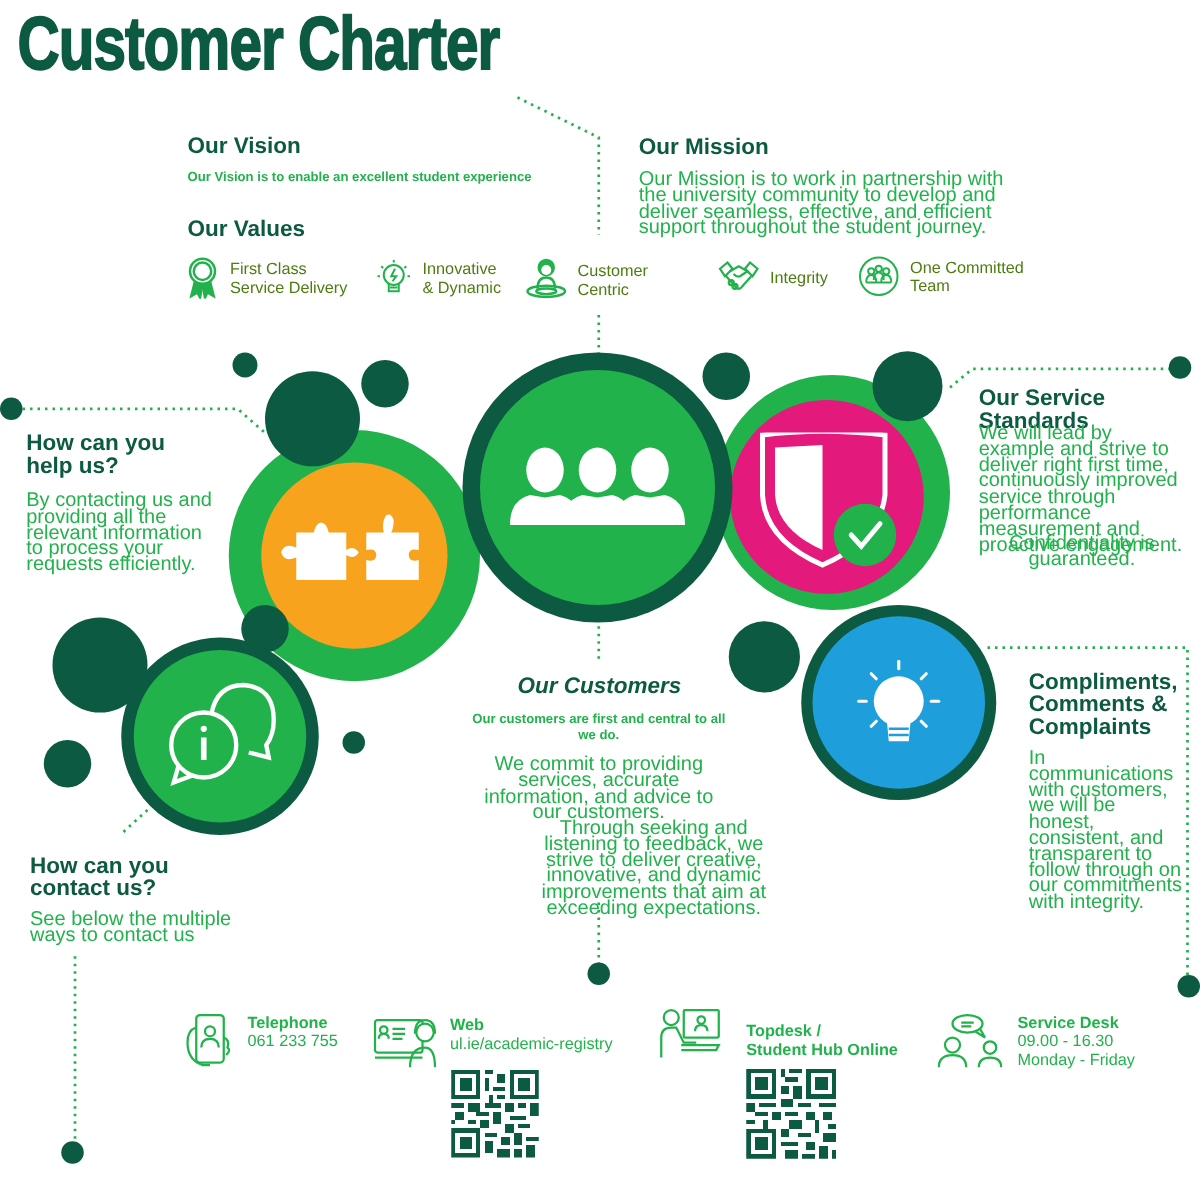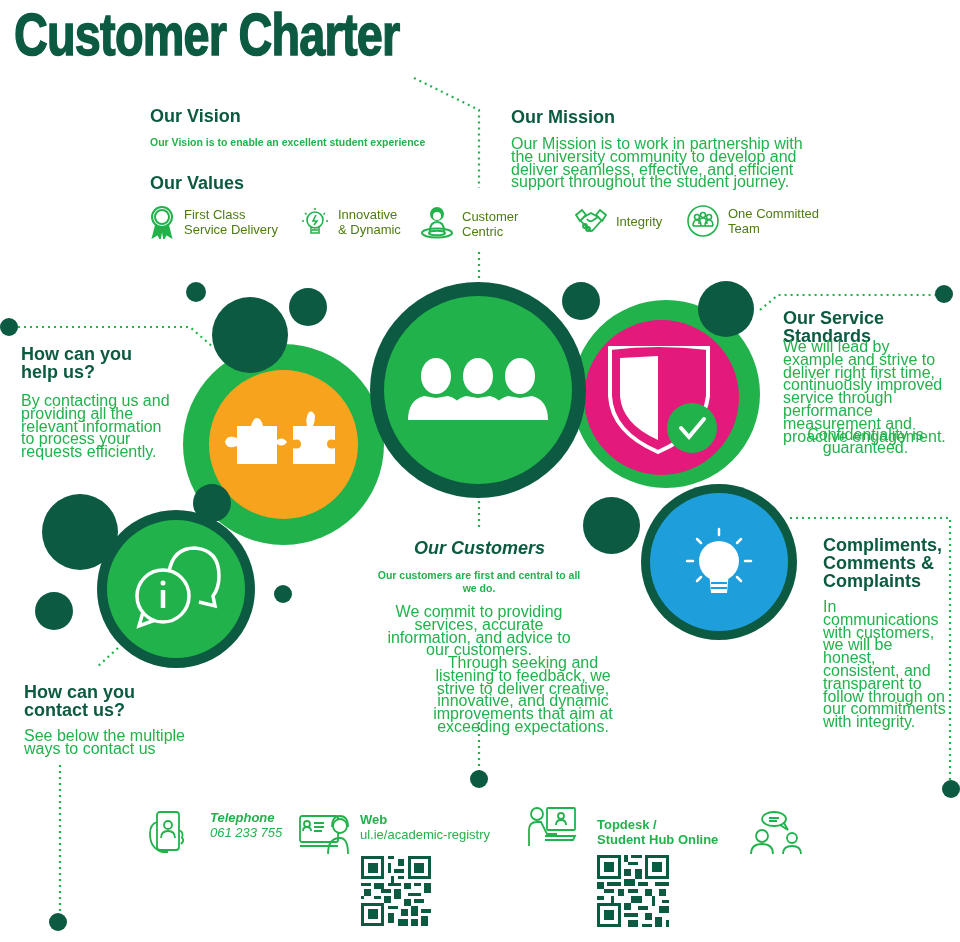--- a/index.html
+++ b/index.html
@@ -233,21 +233,21 @@
 <div class="abs bold-green" style="left:370px;top:569px;width:218px;text-align:center;" data-name="customers-lead">Our customers are first and central to all we do.</div>
 <div class="abs body" style="left:375px;top:606px;width:208px;text-align:center;" data-name="customers-p1">We commit to providing services, accurate information, and advice to our customers.</div>
 <div class="abs body" style="left:375px;top:657px;width:208px;text-align:center;margin-left:44px;" data-name="customers-p2">Through seeking and listening to feedback, we strive to deliver creative, innovative, and dynamic improvements that aim at exceeding expectations.</div>
 
 <div class="abs h" style="left:823px;top:536px;width:125px;" data-name="feedback-heading">Compliments, Comments &amp; Complaints</div>
 <div class="abs body" style="left:823px;top:601px;width:125px;" data-name="feedback-text">In communications with customers, we will be honest, consistent, and transparent to follow through on our commitments with integrity.</div>
 
 <div class="abs h" style="left:24px;top:683px;width:130px;" data-name="contact-us-heading">How can you contact us?</div>
 <div class="abs body" style="left:24px;top:730px;width:170px;" data-name="contact-us-text">See below the multiple ways to contact us</div>
 
-<div class="abs" style="left:148px;top:810px;display:flex;gap:22px;align-items:flex-start;font-style:italic;" data-name="contact-telephone">
+<div class="abs" style="left:148px;top:810px;display:flex;gap:10px;align-items:flex-start;" data-name="contact-telephone">
   <span data-name="phone-person-icon">
     <svg width="40" height="44" viewBox="0 0 40 44" fill="none" stroke="#22b24c" stroke-width="1.8">
       <rect x="9" y="2" width="22" height="38" rx="3"></rect>
       <circle cx="20" cy="15" r="4"></circle>
         <path d="M13 28 Q13 21 20 21 Q27 21 27 28"></path>
       <path d="M9 12 Q2 14 2 24 Q2 38 14 42 L20 42"></path>
       <path d="M31 20 Q36 22 34 28 Q37 30 33 34"></path>
     </svg>
   </span>
   <div class="contact-label">
@@ -315,18 +315,23 @@
     <svg width="52" height="44" viewBox="0 0 52 44" fill="none" stroke="#22b24c" stroke-width="1.8">
       <ellipse cx="24" cy="9" rx="12" ry="7"></ellipse>
         <path d="M19 8 L29 8 M19 11 L27 11"></path>
       <path d="M30 15 L38 20 L34 13"></path>
       <circle cx="12" cy="26" r="6"></circle>
         <path d="M1 44 Q1 34 12 34 Q23 34 23 44"></path>
       <circle cx="42" cy="28" r="5"></circle>
         <path d="M33 44 Q33 36 42 36 Q51 36 51 44"></path>
     </svg>
   </span>
+  <div class="contact-label">
+    <div style="font-weight:bold;" data-name="contact-title">Service Desk</div>
+    <div class="pre" data-name="service-desk-hours">09.00 - 16.30
+Monday - Friday</div>
+  </div>
 </div>
 
 <style>
   
   [data-name="contact-topdesk"] > .contact-label { visibility: hidden; width: 1px; }
 </style>
 
 </body></html>

